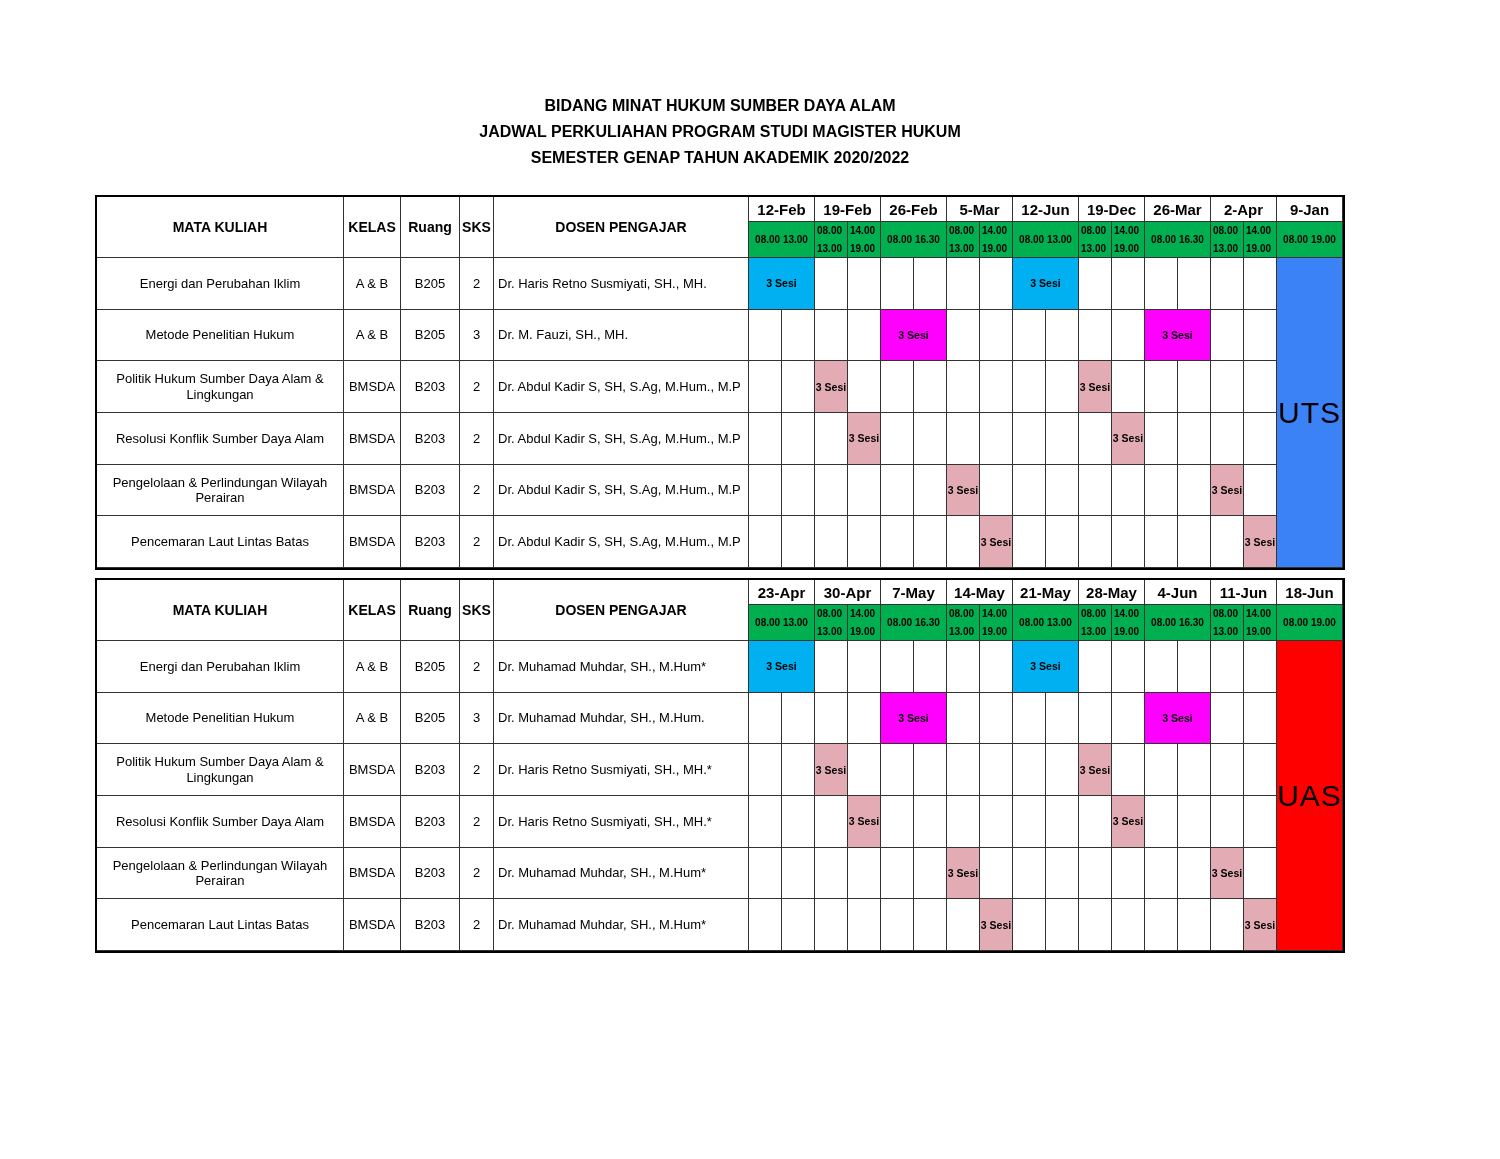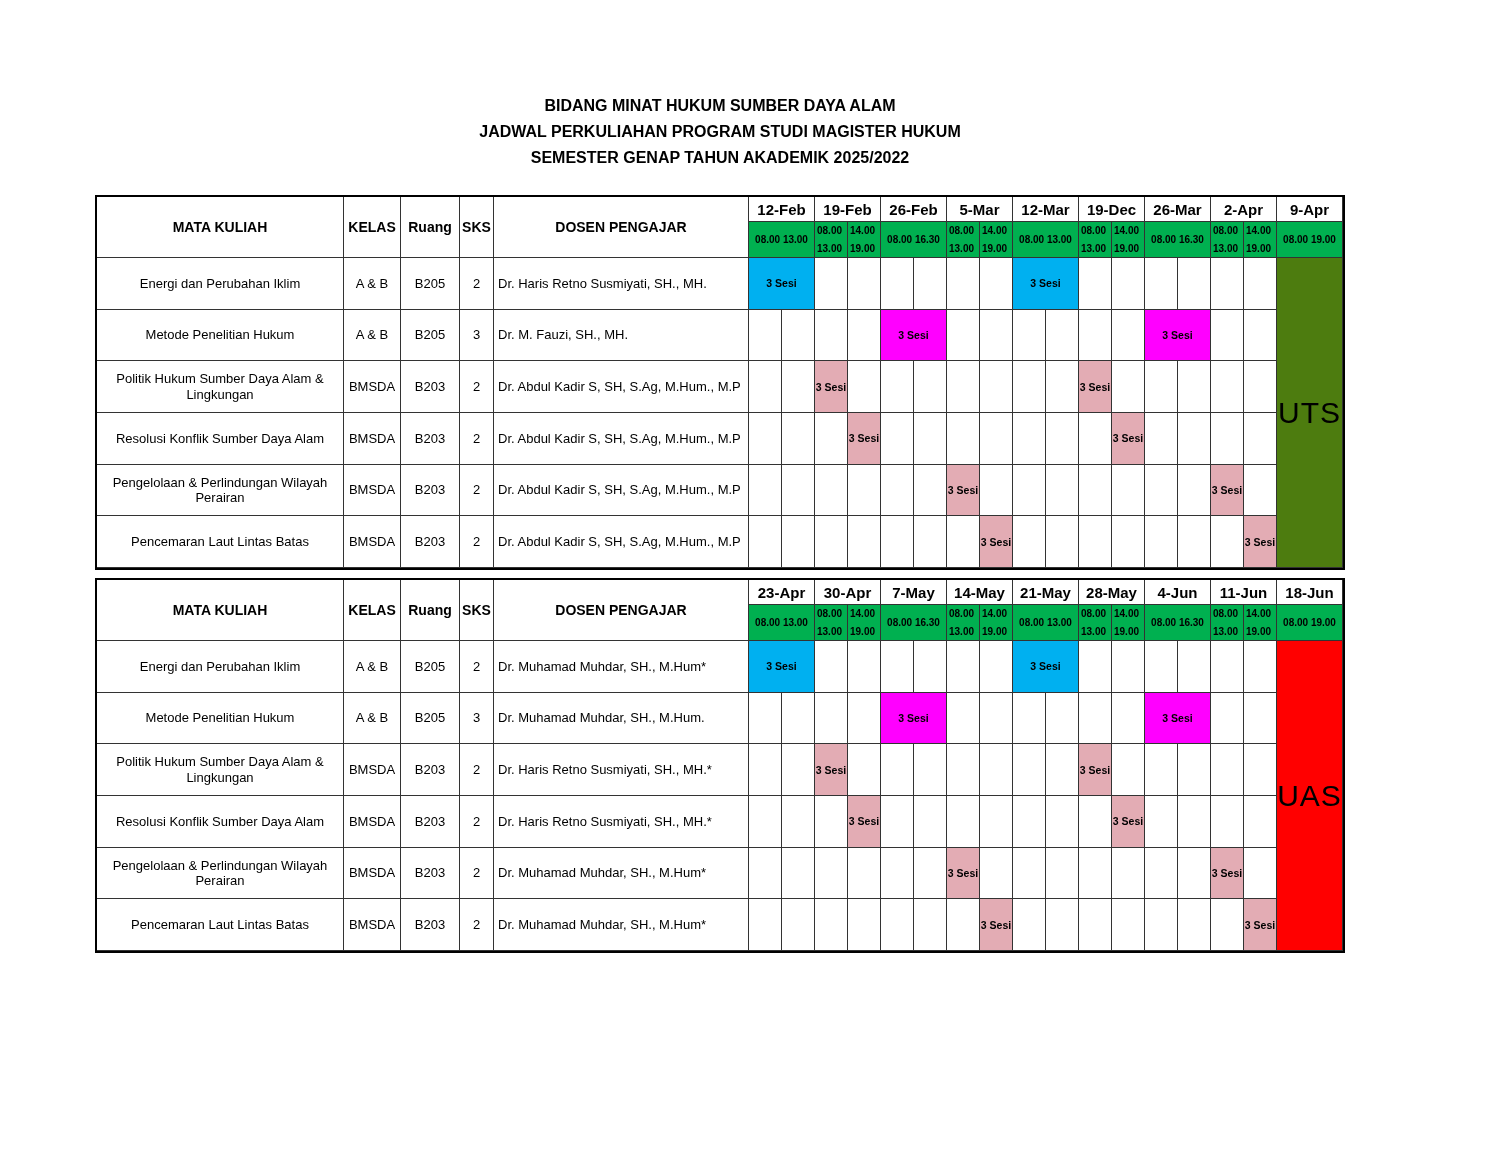--- a/index.html
+++ b/index.html
@@ -34,21 +34,21 @@
   .scell { font-weight:bold; font-size:10.5px; white-space:nowrap; }
   .xcell { font-size:30px; letter-spacing:1px; }
 </style>
 </head>
 <body>
 
 <div class="page">
   <div class="title-block">
     <div>BIDANG MINAT HUKUM SUMBER DAYA ALAM</div>
     <div>JADWAL PERKULIAHAN PROGRAM STUDI MAGISTER HUKUM</div>
-    <div>SEMESTER GENAP TAHUN AKADEMIK 2025/2022</div>
+    <div>SEMESTER GENAP TAHUN AKADEMIK 2020/2022</div>
   </div>
   <div class="tbl" id="table1">
       <div class="cell hcell" style="grid-area: 1 / 1 / span 2;">MATA KULIAH</div>
       <div class="cell hcell" style="grid-area: 1 / 2 / span 2;">KELAS</div>
       <div class="cell hcell" style="grid-area: 1 / 3 / span 2;">Ruang</div>
       <div class="cell hcell" style="grid-area: 1 / 4 / span 2;">SKS</div>
       <div class="cell hcell" style="grid-area: 1 / 5 / span 2;">DOSEN PENGAJAR</div>
       <div class="cell dcell" style="grid-area: 1 / 6 / auto / span 2;">12-Feb</div>
       <div class="cell tcell single" style="grid-area: 2 / 6 / auto / span 2; background: rgb(0, 176, 80);">08.00 13.00</div>
       <div class="cell dcell" style="grid-area: 1 / 8 / auto / span 2;">19-Feb</div>
@@ -64,21 +64,21 @@
       <div class="cell tcell single" style="grid-area: 2 / 10 / auto / span 2; background: rgb(0, 176, 80);">08.00 16.30</div>
       <div class="cell dcell" style="grid-area: 1 / 12 / auto / span 2;">5-Mar</div>
       <div class="cell tcell double" style="grid-area: 2 / 12; background: rgb(0, 176, 80);">
         <span>08.00</span>
         <span>13.00</span>
       </div>
       <div class="cell tcell double" style="grid-area: 2 / 13; background: rgb(0, 176, 80);">
         <span>14.00</span>
         <span>19.00</span>
       </div>
-      <div class="cell dcell" style="grid-area: 1 / 14 / auto / span 2;">12-Mar</div>
+      <div class="cell dcell" style="grid-area: 1 / 14 / auto / span 2;">12-Jun</div>
       <div class="cell tcell single" style="grid-area: 2 / 14 / auto / span 2; background: rgb(0, 176, 80);">08.00 13.00</div>
       <div class="cell dcell" style="grid-area: 1 / 16 / auto / span 2;">19-Dec</div>
       <div class="cell tcell double" style="grid-area: 2 / 16; background: rgb(0, 176, 80);">
         <span>08.00</span>
         <span>13.00</span>
       </div>
       <div class="cell tcell double" style="grid-area: 2 / 17; background: rgb(0, 176, 80);">
         <span>14.00</span>
         <span>19.00</span>
       </div>
@@ -86,21 +86,21 @@
       <div class="cell tcell single" style="grid-area: 2 / 18 / auto / span 2; background: rgb(0, 176, 80);">08.00 16.30</div>
       <div class="cell dcell" style="grid-area: 1 / 20 / auto / span 2;">2-Apr</div>
       <div class="cell tcell double" style="grid-area: 2 / 20; background: rgb(0, 176, 80);">
         <span>08.00</span>
         <span>13.00</span>
       </div>
       <div class="cell tcell double" style="grid-area: 2 / 21; background: rgb(0, 176, 80);">
         <span>14.00</span>
         <span>19.00</span>
       </div>
-      <div class="cell dcell" style="grid-area: 1 / 22 / auto / span 2;">9-Apr</div>
+      <div class="cell dcell" style="grid-area: 1 / 22 / auto / span 2;">9-Jan</div>
       <div class="cell tcell single" style="grid-area: 2 / 22 / auto / span 2; background: rgb(0, 176, 80);">08.00 19.00</div>
       <div class="cell bcell course" style="grid-area: 3 / 1;">Energi dan Perubahan Iklim</div>
       <div class="cell bcell" style="grid-area: 3 / 2;">A &amp; B</div>
       <div class="cell bcell" style="grid-area: 3 / 3;">B205</div>
       <div class="cell bcell" style="grid-area: 3 / 4;">2</div>
       <div class="cell bcell dosen" style="grid-area: 3 / 5;">Dr. Haris Retno Susmiyati, SH., MH.</div>
       <div class="cell scell" style="grid-area: 3 / 6 / auto / span 2; background: rgb(0, 176, 240);">3 Sesi</div>
       <div class="cell ecell" style="grid-area: 3 / 8;"></div>
       <div class="cell ecell" style="grid-area: 3 / 9;"></div>
       <div class="cell ecell" style="grid-area: 3 / 10;"></div>
@@ -210,21 +210,21 @@
       <div class="cell ecell" style="grid-area: 8 / 12;"></div>
       <div class="cell scell" style="grid-area: 8 / 13 / auto / span 1; background: rgb(227, 172, 180);">3 Sesi</div>
       <div class="cell ecell" style="grid-area: 8 / 14;"></div>
       <div class="cell ecell" style="grid-area: 8 / 15;"></div>
       <div class="cell ecell" style="grid-area: 8 / 16;"></div>
       <div class="cell ecell" style="grid-area: 8 / 17;"></div>
       <div class="cell ecell" style="grid-area: 8 / 18;"></div>
       <div class="cell ecell" style="grid-area: 8 / 19;"></div>
       <div class="cell ecell" style="grid-area: 8 / 20;"></div>
       <div class="cell scell" style="grid-area: 8 / 21 / auto / span 1; background: rgb(227, 172, 180);">3 Sesi</div>
-      <div class="cell xcell" style="grid-area: 3 / 22 / span 6 / span 2; background: #4d7c0f; text-align: right;">UTS</div>
+      <div class="cell xcell" style="grid-area: 3 / 22 / span 6 / span 2; background: #3b82f6; text-align: right;">UTS</div>
     </div>
   <div class="tbl" id="table2">
       <div class="cell hcell" style="grid-area: 1 / 1 / span 2;">MATA KULIAH</div>
       <div class="cell hcell" style="grid-area: 1 / 2 / span 2;">KELAS</div>
       <div class="cell hcell" style="grid-area: 1 / 3 / span 2;">Ruang</div>
       <div class="cell hcell" style="grid-area: 1 / 4 / span 2;">SKS</div>
       <div class="cell hcell" style="grid-area: 1 / 5 / span 2;">DOSEN PENGAJAR</div>
       <div class="cell dcell" style="grid-area: 1 / 6 / auto / span 2;">23-Apr</div>
       <div class="cell tcell single" style="grid-area: 2 / 6 / auto / span 2; background: rgb(0, 176, 80);">08.00 13.00</div>
       <div class="cell dcell" style="grid-area: 1 / 8 / auto / span 2;">30-Apr</div>

